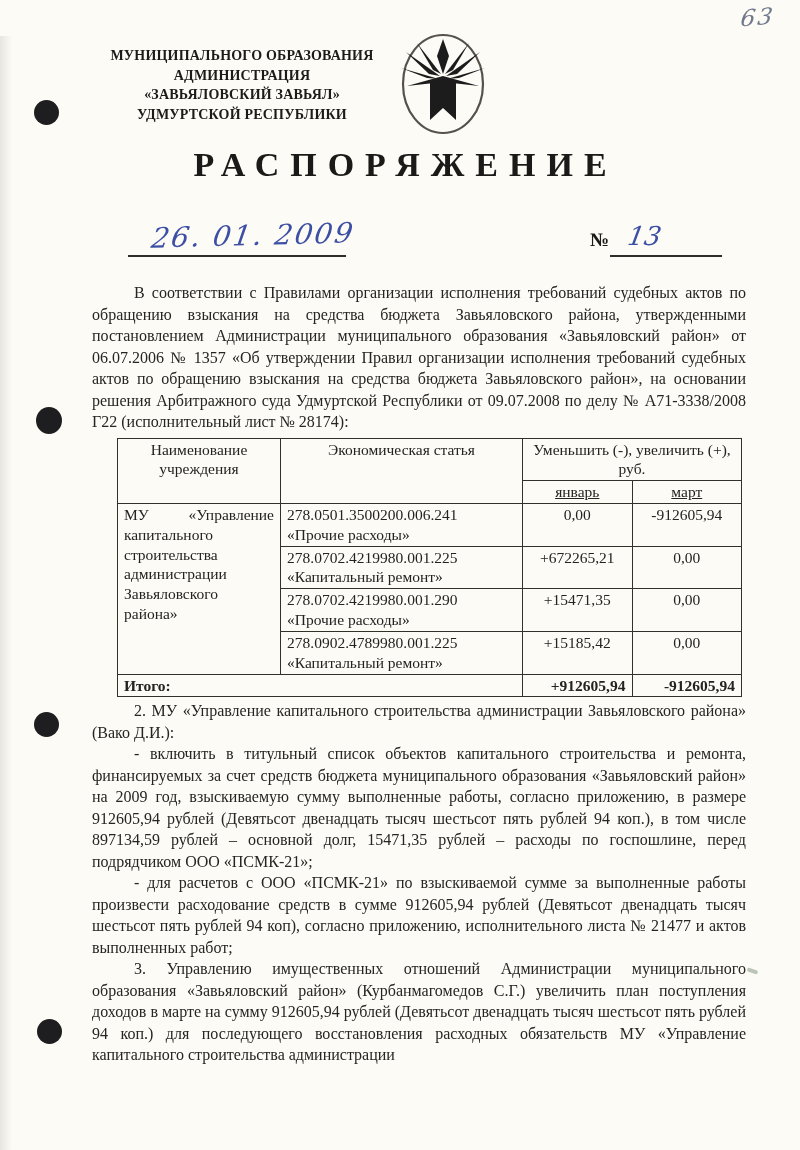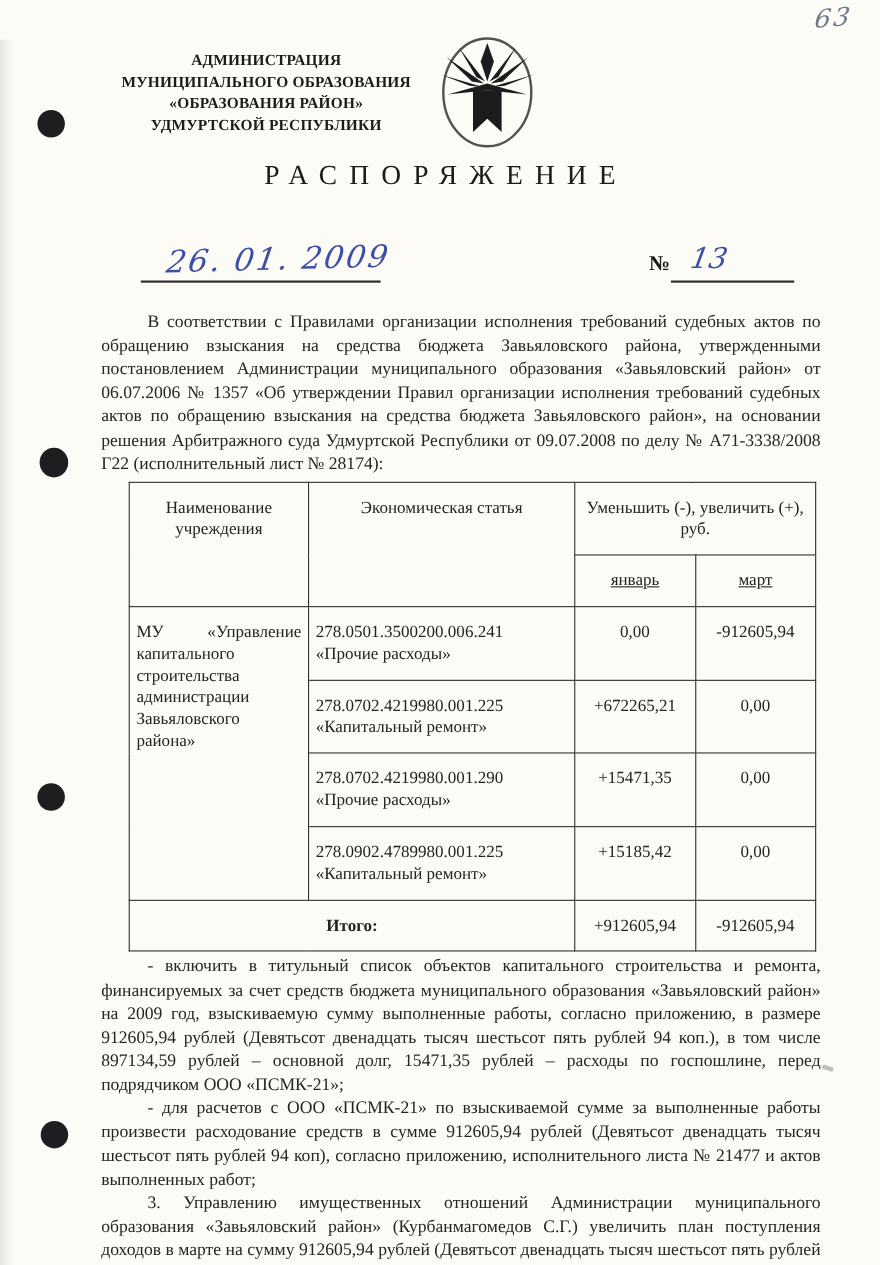--- a/index.html
+++ b/index.html
@@ -25,72 +25,72 @@
     letter-spacing:2px;
   }
   .org-block{position:absolute;text-align:center;font-weight:bold;
     font-size:14px;line-height:19.5px;color:#1c1b1a;letter-spacing:.2px;}
   .org-left{left:80px;top:46px;width:324px;}
   .org-right{left:500px;top:50px;width:262px;}
   .org-block span{display:block;}
   .emblem{position:absolute;left:393px;top:30px;width:100px;height:112px;}
   .doc-title{
     position:absolute;top:146px;left:0;width:100%;text-align:center;
-    font-size:25px;font-weight:normal;letter-spacing:11px;text-indent:11px;
+    font-size:34px;font-weight:bold;letter-spacing:11px;text-indent:11px;
     color:#1b1a19;
   }
   .hw{font-family:"DejaVu Serif", serif;font-style:italic;color:#3d4fa5;}
   .date-hw{position:absolute;left:152px;top:219px;font-size:28px;
     letter-spacing:2px;transform:skewX(-10deg) rotate(-1.5deg);}
   .date-line{position:absolute;left:128px;top:255px;width:218px;border-top:2px solid #2e2d2b;}
   .num-label{position:absolute;left:590px;top:229px;font-size:19px;font-weight:bold;color:#1c1b1a;}
   .num-hw{position:absolute;left:628px;top:221px;font-size:26px;transform:skewX(-10deg);}
   .num-line{position:absolute;left:610px;top:255px;width:112px;border-top:2px solid #2e2d2b;}
   .body-col{
     position:absolute;left:92px;top:282px;width:654px;
     font-size:16px;line-height:21.5px;text-align:justify;color:#262524;
   }
   .body-col p{margin:0;text-indent:42px;}
   table.budget{
     width:625px;border-collapse:collapse;margin:5px 0 3px 25px;
     font-size:15.5px;line-height:1.28;color:#242322;table-layout:fixed;
   }
-  table.budget td{border:1.5px solid #333029;padding:13px 6px;vertical-align:top;}
+  table.budget td{border:1.5px solid #333029;padding:1px 6px;vertical-align:top;}
   td.c-name{width:150px;}
   td.c-art{width:229px;}
   td.c-val{width:97px;text-decoration:underline;}
   .th-cell{text-align:center;vertical-align:middle;}
   .org-cell{text-align:justify;padding:2px 8px;}
   .code-cell{text-align:left;margin-left:48px;}
   .val-cell{text-align:center;margin-left:12px;}
-  .total-label{text-align:center;font-weight:bold;}
-  .total-val{text-align:center;font-weight:normal;}
+  .total-label{font-weight:bold;}
+  .total-val{text-align:right;font-weight:bold;}
   .pen-tick{
     position:absolute;left:747px;top:969px;width:11px;height:4px;
     background:#8fa08e;transform:rotate(18deg);border-radius:3px;opacity:.6;
   }
 </style>
 </head>
 <body>
 
 <div class="page">
 
   <div class="scan-edge-left"></div>
 
   <div class="punch-dot dot1"></div>
   <div class="punch-dot dot2"></div>
   <div class="punch-dot dot3"></div>
   <div class="punch-dot dot4"></div>
 
   <div class="page-num-hw">63</div>
 
   <div class="org-block org-left">
+    <span>МУНИЦИПАЛЬНОГО ОБРАЗОВАНИЯ</span>
     <span>АДМИНИСТРАЦИЯ</span>
-    <span>МУНИЦИПАЛЬНОГО ОБРАЗОВАНИЯ</span>
-    <span>«ОБРАЗОВАНИЯ  РАЙОН»</span>
+    <span>«ЗАВЬЯЛОВСКИЙ  ЗАВЬЯЛ»</span>
     <span>УДМУРТСКОЙ РЕСПУБЛИКИ</span>
   </div>
 
   <div class="emblem">
     <svg viewBox="0 0 100 112" width="100" height="112">
       <ellipse cx="50" cy="54" rx="40" ry="49" fill="none" stroke="#56514c" stroke-width="2.2"></ellipse>
       <g fill="#1d1c1c">
         <polygon points="50,9 56,26 50,44 44,26"></polygon>
         <polygon points="48,44 24,13 40,40"></polygon>
         <polygon points="47,46 13,22 36,44"></polygon>
@@ -149,20 +149,21 @@
           <td class="val-cell">0,00</td>
         </tr>
         <tr>
           <td class="total-label" colspan="2">Итого:</td>
           <td class="total-val">+912605,94</td>
           <td class="total-val">-912605,94</td>
         </tr>
       </tbody>
     </table>
 
+    <p>2. МУ «Управление капитального строительства администрации Завьяловского района» (Вако Д.И.):</p>
     <p>- включить в титульный список объектов капитального строительства и ремонта, финансируемых за счет средств бюджета муниципального образования «Завьяловский район» на 2009 год, взыскиваемую сумму выполненные работы, согласно приложению, в размере 912605,94 рублей (Девятьсот двенадцать тысяч шестьсот пять рублей 94 коп.), в том числе 897134,59 рублей – основной долг, 15471,35 рублей – расходы по госпошлине, перед подрядчиком ООО «ПСМК-21»;</p>
     <p>- для расчетов с ООО «ПСМК-21» по взыскиваемой сумме за выполненные работы произвести расходование средств в сумме 912605,94 рублей (Девятьсот двенадцать тысяч шестьсот пять рублей 94 коп), согласно приложению, исполнительного листа № 21477 и актов выполненных работ;</p>
     <p>3. Управлению имущественных отношений Администрации муниципального образования «Завьяловский район» (Курбанмагомедов С.Г.) увеличить план поступления доходов в марте на сумму 912605,94 рублей (Девятьсот двенадцать тысяч шестьсот пять рублей 94 коп.) для последующего восстановления расходных обязательств МУ «Управление капитального строительства администрации</p>
   </div>
 
   <div class="pen-tick"></div>
 
 </div>
 
 </body></html>

